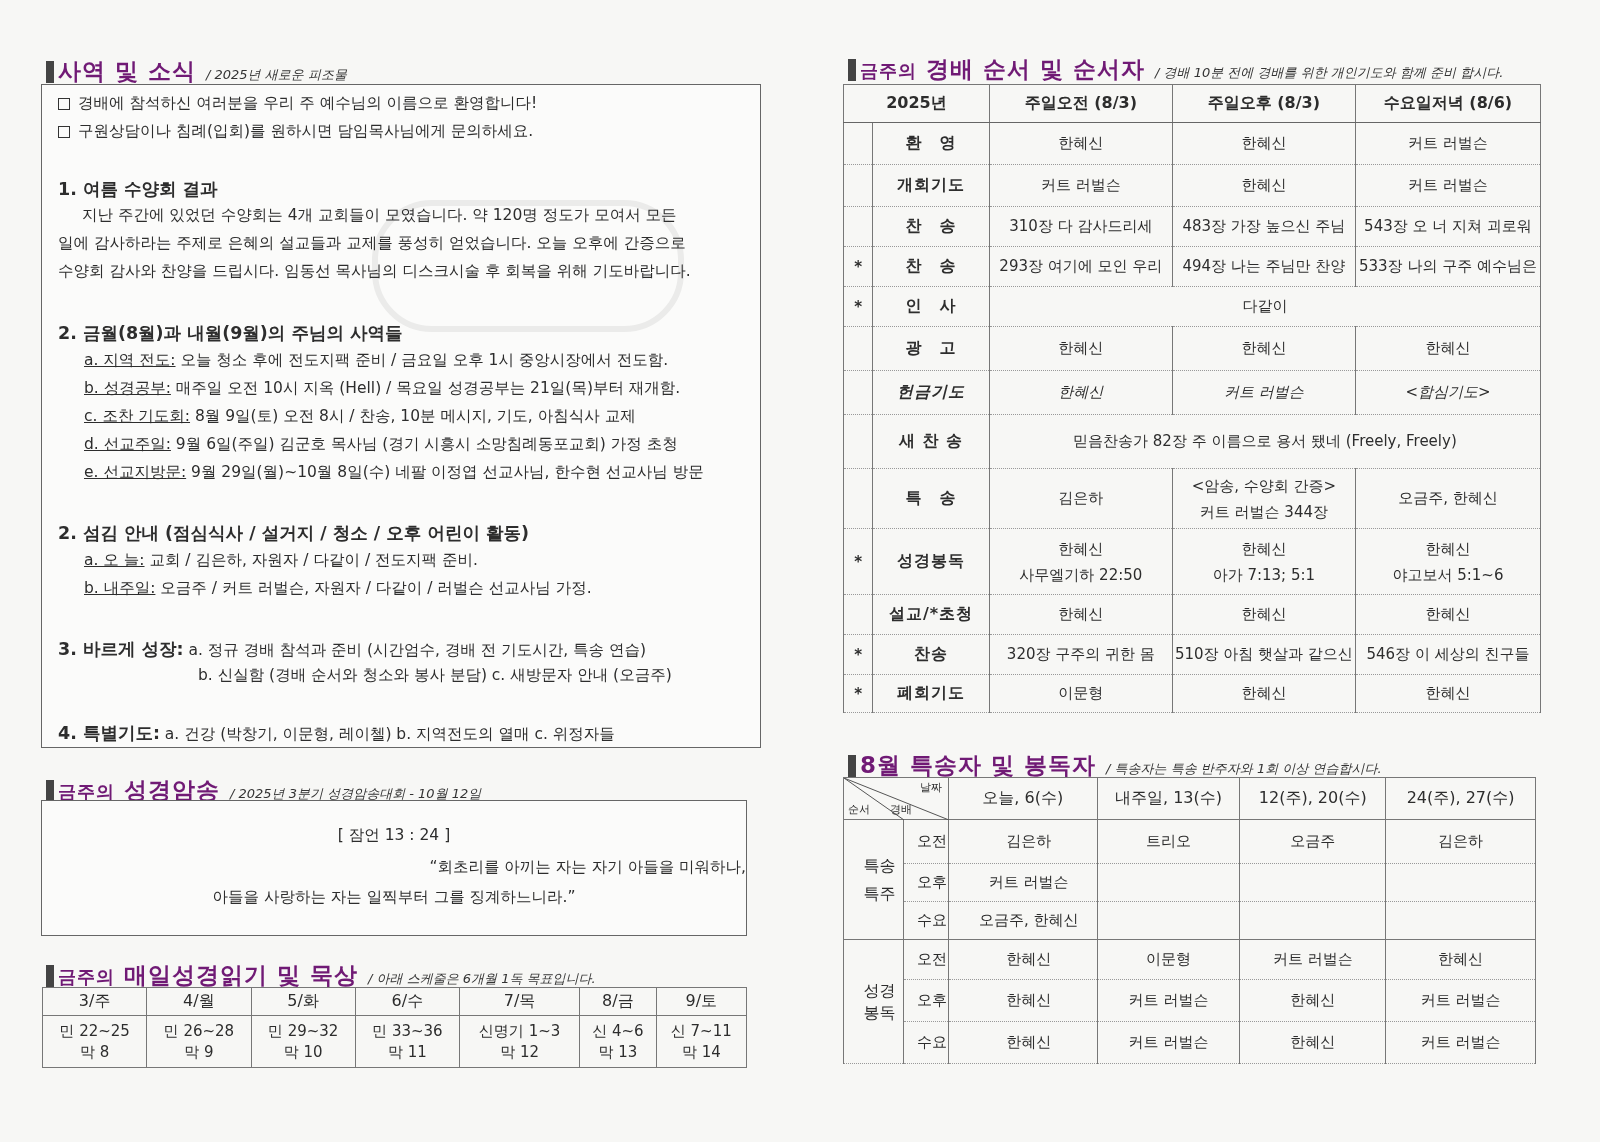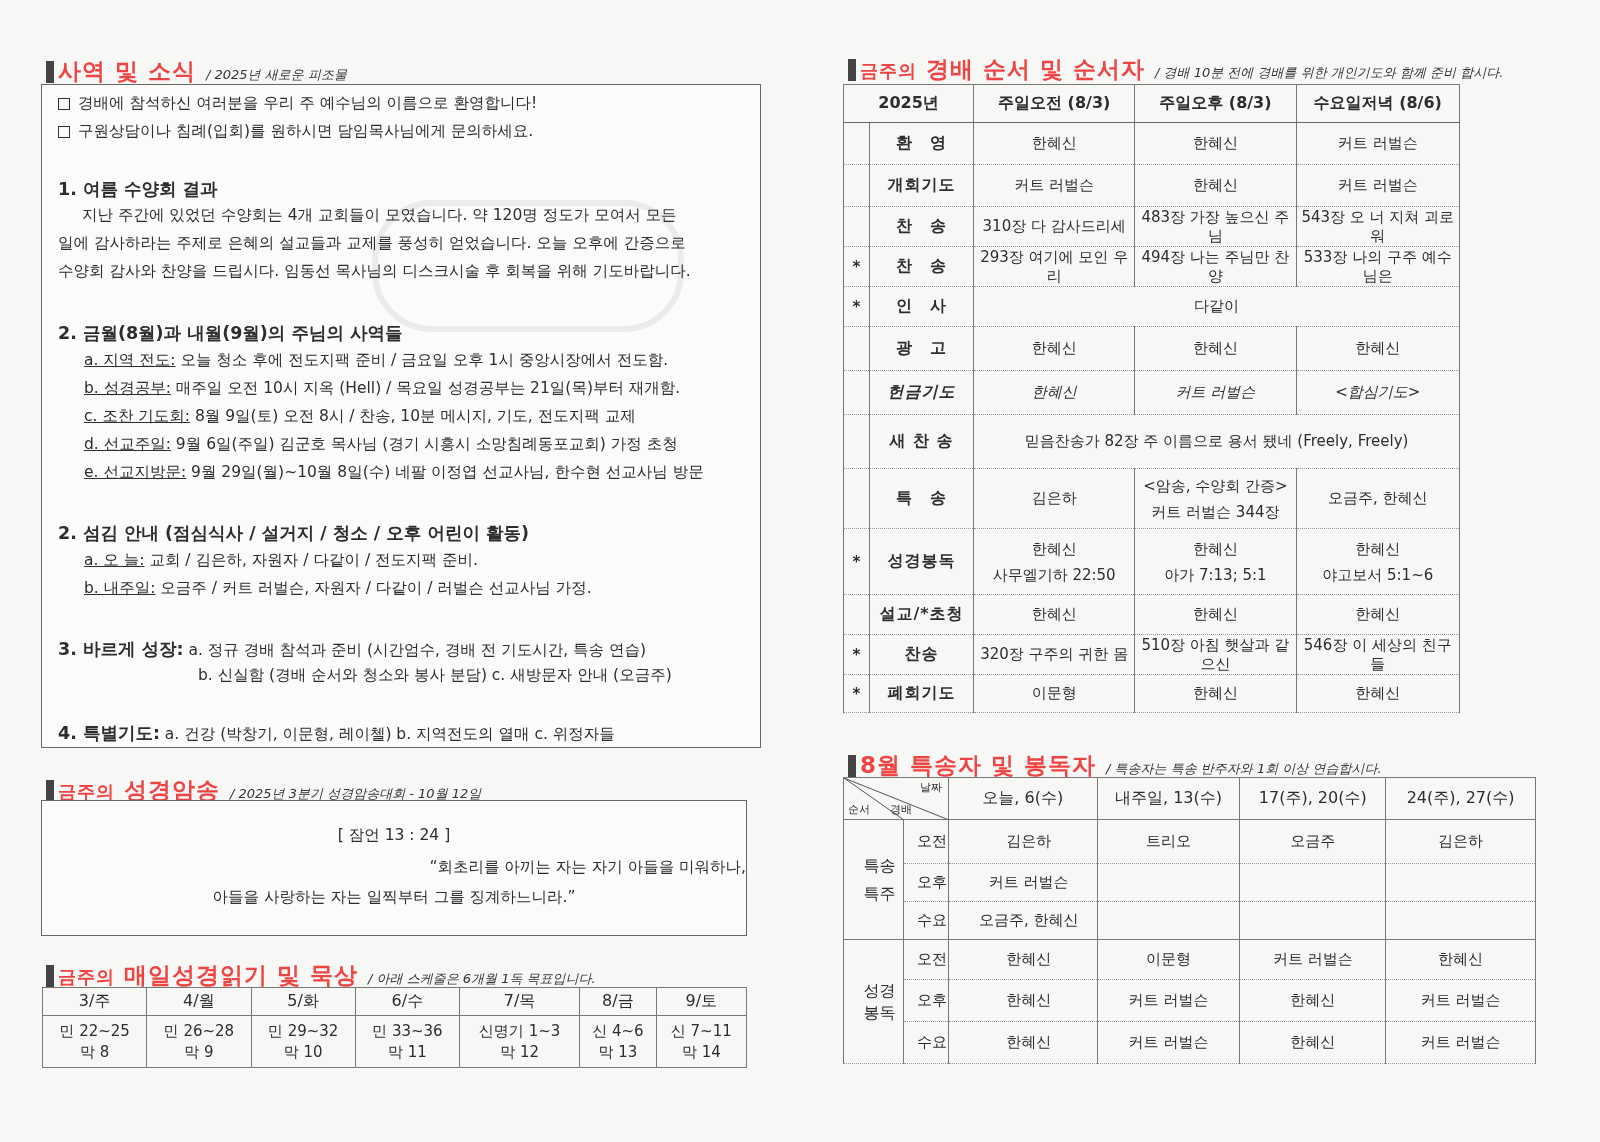--- a/index.html
+++ b/index.html
@@ -1,20 +1,20 @@
 <!DOCTYPE html>
 <html><head>
 <meta charset="utf-8">
 <style>
   html,body{margin:0;padding:0;}
   body{width:1600px;height:1142px;background:#f7f7f5;position:relative;overflow:hidden;
        font-family:"DejaVu Sans","Liberation Sans",sans-serif;color:#2a2a2a;}
   .sec-title{position:absolute;display:flex;align-items:baseline;white-space:nowrap;}
   .sec-title .bar{display:inline-block;width:8px;height:22px;background:#444;margin-right:4px;align-self:center;}
-  .sec-title .main{font-size:23px;font-weight:bold;letter-spacing:1px;color:#ef4444;}
+  .sec-title .main{font-size:23px;font-weight:bold;letter-spacing:1px;color:#701a75;}
   .sec-title .main .small{font-size:18px;}
   .sec-title .sub{font-size:13px;font-style:italic;margin-left:10px;color:#333;}
   .box{position:absolute;border:1.5px solid #666;background:#fbfbfa;}
   .line{position:absolute;font-size:15.5px;white-space:nowrap;color:#2d2d2d;}
   .h{font-weight:bold;font-size:17.5px;}
   .u{text-decoration:underline;}
   .chk{display:inline-block;width:10px;height:10px;border:1.5px solid #333;margin-right:8px;vertical-align:middle;}
   .watermark{position:absolute;left:330px;top:115px;width:300px;height:120px;opacity:.08;
              border:6px solid #333;border-radius:60px;}
   table{border-collapse:collapse;position:absolute;font-size:15px;}
@@ -49,21 +49,21 @@
   </div>
 
   <div class="line h" style="left:16px;top:92px;">1. 여름 수양회 결과</div>
   <div class="line" style="left:40px;top:120px;">지난 주간에 있었던 수양회는 4개 교회들이 모였습니다. 약 120명 정도가 모여서 모든</div>
   <div class="line" style="left:16px;top:148px;">일에 감사하라는 주제로 은혜의 설교들과 교제를 풍성히 얻었습니다. 오늘 오후에 간증으로</div>
   <div class="line" style="left:16px;top:176px;">수양회 감사와 찬양을 드립시다. 임동선 목사님의 디스크시술 후 회복을 위해 기도바랍니다.</div>
 
   <div class="line h" style="left:16px;top:236px;">2. 금월(8월)과 내월(9월)의 주님의 사역들</div>
   <div class="line" style="left:42px;top:265px;"><span class="u">a. 지역 전도:</span><span> 오늘 청소 후에 전도지팩 준비 / 금요일 오후 1시 중앙시장에서 전도함.</span></div>
   <div class="line" style="left:42px;top:293px;text-align:right;"><span class="u">b. 성경공부:</span><span> 매주일 오전 10시 지옥 (Hell) / 목요일 성경공부는 21일(목)부터 재개함.</span></div>
-  <div class="line" style="left:42px;top:321px;"><span class="u">c. 조찬 기도회:</span><span> 8월 9일(토) 오전 8시 / 찬송, 10분 메시지, 기도, 전도지팩 교제</span></div>
+  <div class="line" style="left:42px;top:321px;"><span class="u">c. 조찬 기도회:</span><span> 8월 9일(토) 오전 8시 / 찬송, 10분 메시지, 기도, 아침식사 교제</span></div>
   <div class="line" style="left:42px;top:349px;"><span class="u">d. 선교주일:</span><span> 9월 6일(주일) 김군호 목사님 (경기 시흥시 소망침례동포교회) 가정 초청</span></div>
   <div class="line" style="left:42px;top:377px;"><span class="u">e. 선교지방문:</span><span> 9월 29일(월)~10월 8일(수) 네팔 이정엽 선교사님, 한수현 선교사님 방문</span></div>
 
   <div class="line h" style="left:16px;top:436px;">2. 섬김 안내 (점심식사 / 설거지 / 청소 / 오후 어린이 활동)</div>
   <div class="line" style="left:42px;top:465px;"><span class="u">a. 오  늘:</span><span> 교회 / 김은하, 자원자 / 다같이 / 전도지팩 준비.</span></div>
   <div class="line" style="left:42px;top:493px;"><span class="u">b. 내주일:</span><span> 오금주 / 커트 러벌슨, 자원자 / 다같이 / 러벌슨 선교사님 가정.</span></div>
 
   <div class="line" style="left:16px;top:552px;"><span class="h">3. 바르게 성장:</span> <span>a. 정규 경배 참석과 준비 (시간엄수, 경배 전 기도시간, 특송 연습)</span></div>
   <div class="line" style="left:156px;top:580px;">b. 신실함 (경배 순서와 청소와 봉사 분담)   c. 새방문자 안내 (오금주)</div>
 
@@ -128,21 +128,21 @@
         </td>
   </tr>
 </tbody>
   </table>
 
 <div class="sec-title" style="left:848px;top:54px;">
   <span class="bar"></span>
   <span class="main"><span class="small">금주의</span> <span>경배 순서 및 순서자</span></span>
   <span class="sub">/ 경배 10분 전에 경배를 위한 개인기도와 함께 준비 합시다.</span>
 </div>
-<table class="worship" style="left:843px;top:84px;width:617px;">
+<table class="worship" style="left:843px;top:84px;width:698px;">
   <colgroup>
       <col style="width:29px">
       <col style="width:116px">
       <col style="width:182px">
       <col style="width:182px">
       <col style="width:184px">
     </colgroup>
   <tbody>
       <tr style="height:38px;">
     <th colspan="2">2025년</th>
@@ -272,21 +272,21 @@
       <svg width="105" height="42" style="position:absolute;left:0;top:0;">
         <line x1="0" y1="0" x2="105" y2="42" stroke="#555" stroke-width="1"></line>
         <line x1="0" y1="0" x2="60" y2="42" stroke="#555" stroke-width="1"></line>
       </svg>
       <span style="position:absolute;right:6px;top:2px;font-size:11px;">날짜</span>
       <span style="position:absolute;left:4px;bottom:2px;font-size:11px;">순서</span>
       <span style="position:absolute;left:46px;bottom:2px;font-size:11px;">경배</span>
     </th>
     <th>오늘, 6(수)</th>
     <th>내주일, 13(수)</th>
-    <th>17(주), 20(수)</th>
+    <th>12(주), 20(수)</th>
     <th>24(주), 27(수)</th>
   </tr>
   <tr style="height:44px;">
     <td rowspan="3" class="bold" style="border-bottom:1px solid #777;font-size:16px;line-height:28px;">특송<br>특주</td>
     <td class="bold">오전</td>
     <td class="bold">김은하</td>
     <td>트리오</td>
     <td>오금주</td>
     <td>김은하</td>
   </tr>

